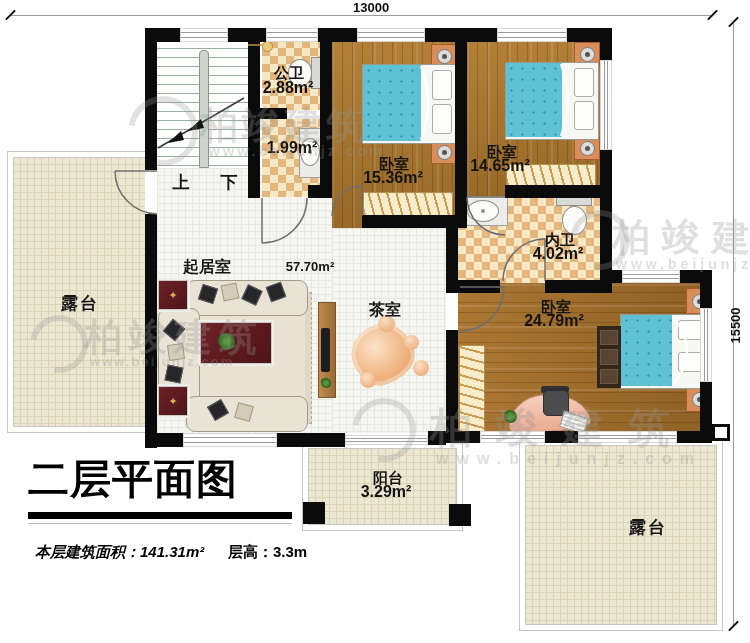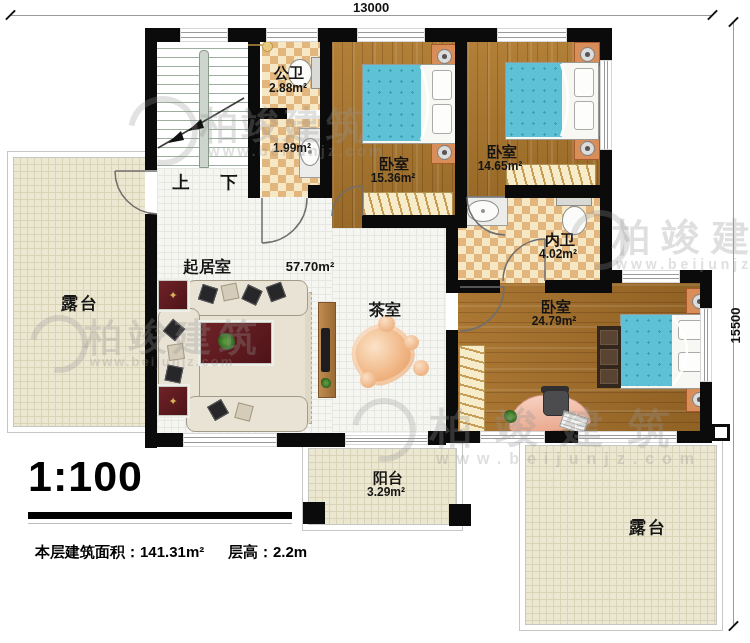--- a/index.html
+++ b/index.html
@@ -48,21 +48,21 @@
   .desk{background:linear-gradient(180deg,#f7d0bf,#eaa98f);border:1px solid #cf9480;border-radius:45% 55% 50% 50%/85% 85% 18% 18%;transform:rotate(-5deg);z-index:10;}
   .chair{background:#4c4c4e;border:1px solid #2e2e30;border-radius:5px;z-index:12;}
   .chairback{background:#2f2f31;border-radius:3px;z-index:12;}
   .keyboard{background:#f4f4f1;border:1px solid #8e8e8c;background-image:linear-gradient(#bbb 1px,transparent 1px);background-size:100% 4px;transform:rotate(18deg);z-index:12;}
   .dresser{background:#33261c;z-index:10;display:flex;flex-direction:column;gap:4px;padding:4px 3px;box-sizing:border-box;}
   .dresser i{display:block;flex:1;background:#594433;border:1px solid #6e5640;}
   .stringer{background:#ccd6cc;border:1px solid #8a998a;border-radius:4px 4px 0 0;z-index:12;}
   .lightsym{background:#e8ca80;border:1px solid #b8903f;border-radius:50%;z-index:12;}
   
   .rlabel{position:absolute;transform:translate(-50%,-50%);font-weight:bold;color:#141414;white-space:nowrap;text-align:center;z-index:35;}
-  .f16{font-size:16px;} .f15{font-size:15px;} .f13{font-size:13px;} .f12{font-size:12px;} .f17{font-size:17px;letter-spacing:2px;}
+  .f16{font-size:16px;} .f15{font-size:15px;} .f13{font-size:13px;} .f12{font-size:16px;} .f17{font-size:17px;letter-spacing:2px;}
   
   .dimline{background:#9a9a9a;z-index:5;}
   .tick{width:13px;height:2px;background:#111;transform:rotate(-45deg);z-index:6;}
   .dimtext{position:absolute;font-size:13px;font-weight:bold;color:#111;z-index:6;white-space:nowrap;}
   .dimtext.v{transform:rotate(-90deg);transform-origin:center;}
   
   .title{position:absolute;left:28px;top:452px;display:flex;align-items:flex-end;color:#000;z-index:5;}
   .title .zh{font-size:41px;font-weight:bold;letter-spacing:1px;}
   .title .sc{font-size:43px;font-weight:600;letter-spacing:1px;}
   .tbar{background:#000;z-index:5;}
@@ -310,24 +310,24 @@
 
   <div class="wm-ring" style="left:570px;top:210px;width:48px;height:48px;"></div>
   <div class="wm" style="left:612px;top:212px;font-size:38px;letter-spacing:12px;">柏竣建筑</div>
   <div class="wm-url" style="left:616px;top:256px;font-size:14px;letter-spacing:4px;">www.beijunjz.com</div>
 
   <div class="wm-ring" style="left:352px;top:398px;width:52px;height:52px;"></div>
   <div class="wm" style="left:430px;top:400px;font-size:42px;letter-spacing:24px;">柏竣建筑</div>
   <div class="wm-url" style="left:436px;top:450px;font-size:16px;letter-spacing:8px;">www.beijunjz.com</div>
 
   <div class="title">
-      <span class="sc">1:100</span>
+    <span class="zh">二层平面图</span>
   </div>
   <div class="abs tbar" style="left:28px;top:512px;width:264px;height:7px;"></div>
   <div class="abs tbar2" style="left:28px;top:523px;width:264px;height:1px;"></div>
-  <div class="foot" style="left:35px;top:543px;">
+  <div class="foot" style="left:35px;top:543px;font-style:italic;">
     <span>本层建筑面积：</span><span>141.31m²</span>
   </div>
   <div class="foot" style="left:228px;top:543px;">
-    <span>层高：</span><span>2.2m</span>
+    <span>层高：</span><span>3.3m</span>
   </div>
 
 </div>
 
 </body></html>

